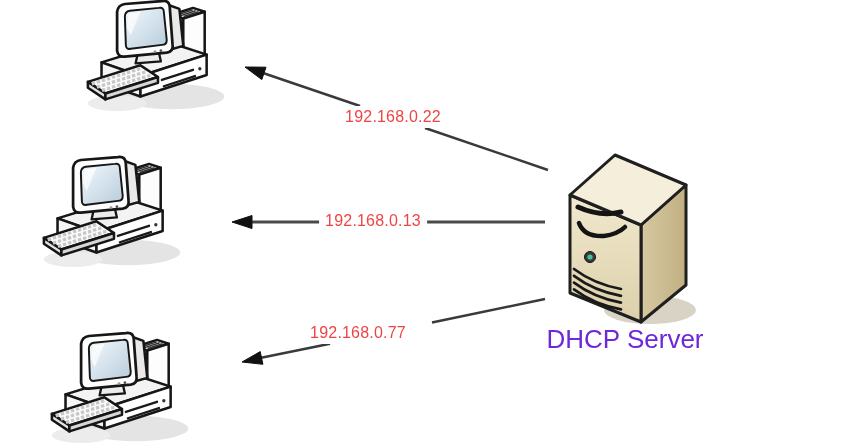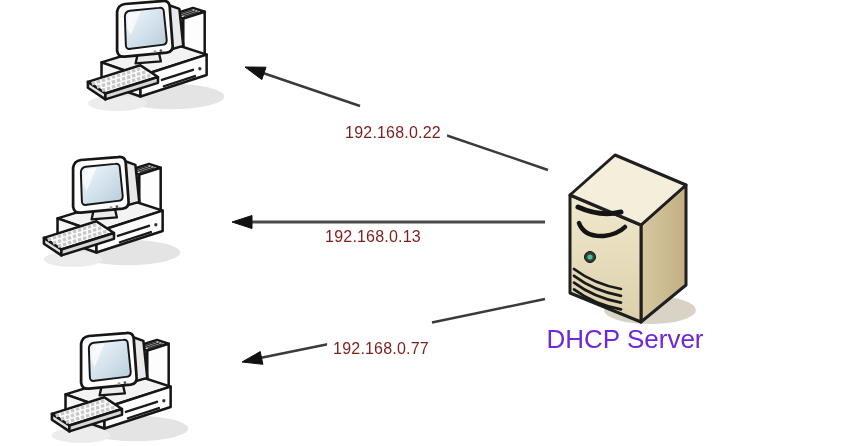--- a/index.html
+++ b/index.html
@@ -9,26 +9,26 @@
   }
   .layer{position:absolute;left:0;top:0;}
   .arrows{z-index:5;pointer-events:none;}
   .icon{position:absolute;z-index:1;}
   .client1{left:84px;top:-2px;width:146px;height:122px;}
   .client2{left:40px;top:154px;width:146px;height:122px;}
   .client3{left:48px;top:330px;width:146px;height:122px;}
   .server-icon{left:558px;top:150px;width:145px;height:180px;}
   .ip-label{
     position:absolute;z-index:10;transform:translate(-50%,-50%);
-    font-size:16px;color:#7f1d1d;background:#ffffff;
-    padding:2px 6px;white-space:nowrap;letter-spacing:0.2px;margin-top:16px;
+    font-size:16px;color:#ef4444;background:#ffffff;
+    padding:2px 6px;white-space:nowrap;letter-spacing:0.2px;
   }
   .ip1{left:393px;top:117px;}
   .ip2{left:373px;top:221px;}
-  .ip3{left:381px;top:333px;}
+  .ip3{left:358px;top:333px;}
   .server-label{
     position:absolute;z-index:10;left:625px;top:339px;
     transform:translate(-50%,-50%);
     font-size:26px;color:#6d28d9;white-space:nowrap;
   }
 </style>
 </head>
 <body>
 
 <div class="stage">

